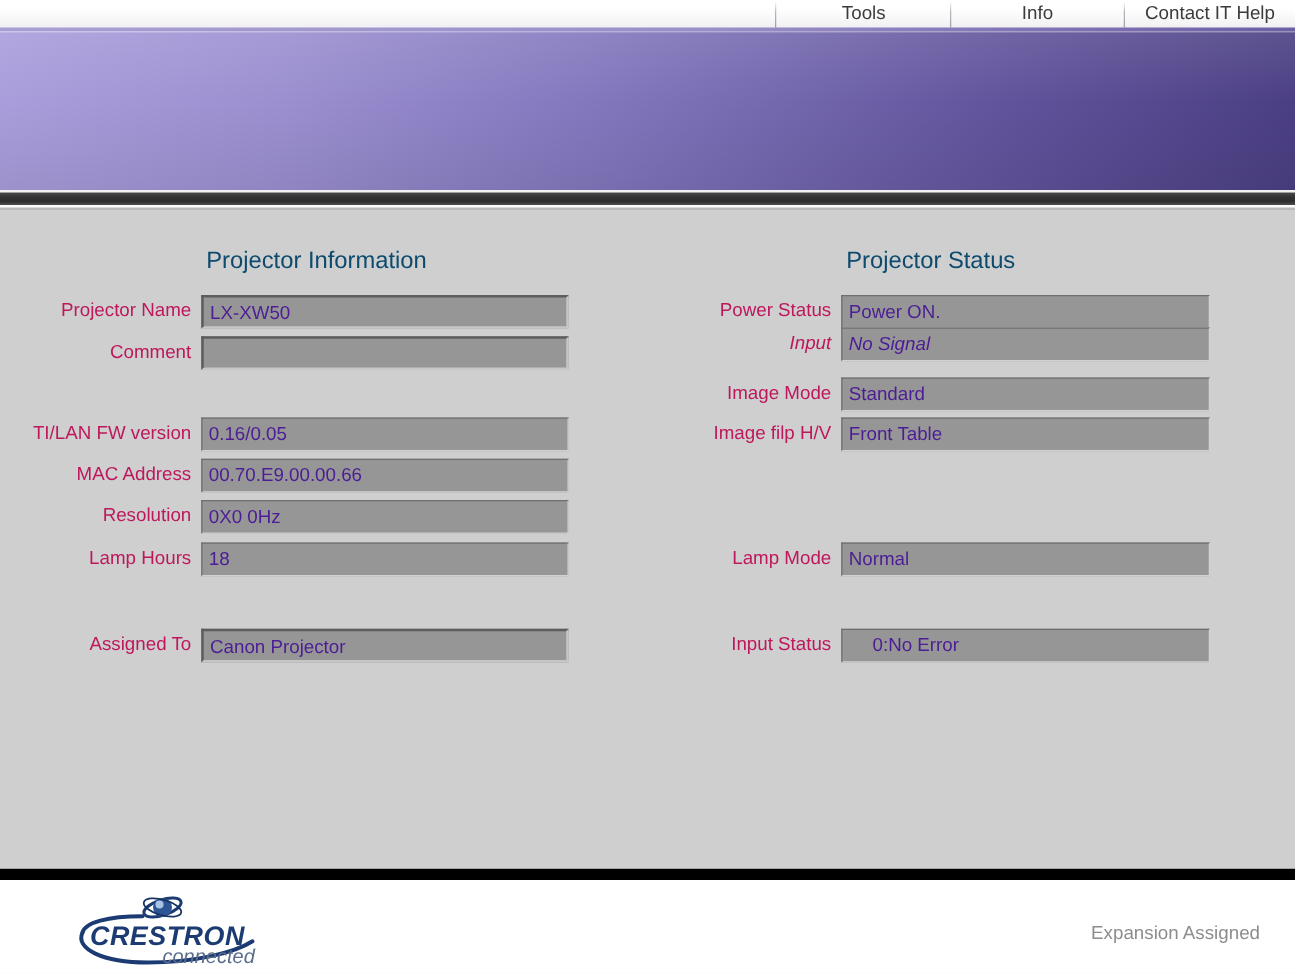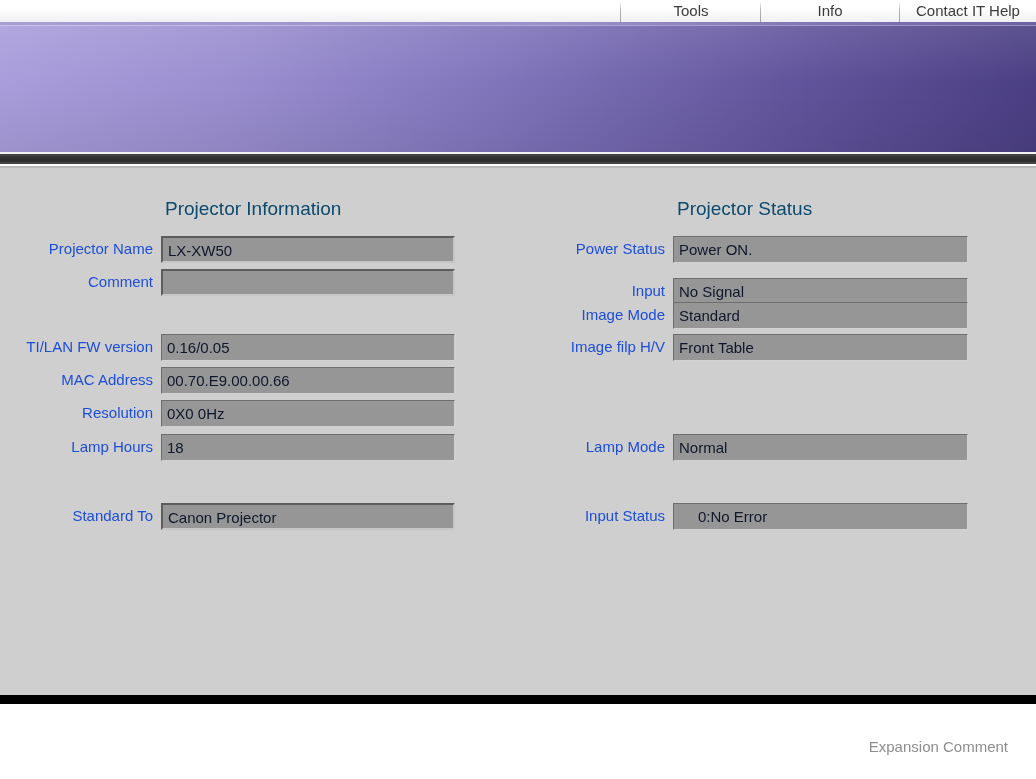--- a/index.html
+++ b/index.html
@@ -103,33 +103,33 @@
     height: 27px;
   }
   .field-label {
     position: absolute;
     right: 100%;
     top: 0;
     height: 27px;
     line-height: 26px;
     padding-right: 8px;
     font-size: 15px;
-    color: #1d4ed8;
+    color: #be185d;
     white-space: nowrap;
     text-align: right;
   }
   .field-box {
     position: absolute;
     left: 0; top: 0;
     height: 27px;
     box-sizing: border-box;
     background: #969696;
     line-height: 25px;
     font-size: 15px;
-    color: #0f172a;
+    color: #4c1d95;
     padding-left: 5px;
     white-space: nowrap;
     overflow: hidden;
   }
   
   .field-box.editable {
     border-top: 2px solid #5d5d5d;
     border-left: 2px solid #5d5d5d;
     border-right: 2px solid #c6c6c6;
     border-bottom: 2px solid #c6c6c6;
@@ -224,34 +224,34 @@
           </div>
           <div class="field-row" style="left: 161px; top: 232px; width: 294px;">
             <div class="field-label">Resolution</div>
             <div class="field-box readonly" style="width: 294px;">0X0 0Hz</div>
           </div>
           <div class="field-row" style="left: 161px; top: 266px; width: 294px;">
             <div class="field-label">Lamp Hours</div>
             <div class="field-box readonly" style="width: 294px;">18</div>
           </div>
           <div class="field-row" style="left: 161px; top: 335px; width: 294px;">
-            <div class="field-label">Standard To</div>
+            <div class="field-label">Assigned To</div>
             <div class="field-box editable" style="width: 294px;">Canon Projector</div>
           </div>
         </div>
     </div>
 
     <div>
       <div class="section-title" id="right-title" style="left: 677px; top: 30px;">Projector Status</div>
       <div id="right-fields">
           <div class="field-row" style="left: 673px; top: 68px; width: 295px;">
             <div class="field-label">Power Status</div>
             <div class="field-box readonly" style="width: 295px;">Power ON.</div>
           </div>
-          <div class="field-row" style="left: 673px; top: 110px; width: 295px;">
+          <div class="field-row" style="left: 673px; top: 94px; width: 295px; font-style: italic;">
             <div class="field-label">Input</div>
             <div class="field-box readonly" style="width: 295px;">No Signal</div>
           </div>
           <div class="field-row" style="left: 673px; top: 134px; width: 295px;">
             <div class="field-label">Image Mode</div>
             <div class="field-box readonly" style="width: 295px;">Standard</div>
           </div>
           <div class="field-row" style="left: 673px; top: 166px; width: 295px;">
             <div class="field-label">Image filp H/V</div>
             <div class="field-box readonly" style="width: 295px;">Front Table</div>
@@ -264,16 +264,34 @@
             <div class="field-label">Input Status</div>
             <div class="field-box readonly" style="width: 295px; padding-left: 24px;">0:No Error</div>
           </div>
         </div>
     </div>
 
   </div>
 
   <div class="footer-sep"></div>
   <div class="footer">
-    <div class="expansion-options">Expansion Comment</div>
+    <div class="logo-wrap">
+      <svg width="180" height="62" viewBox="0 0 180 62">
+
+        <g>
+          <ellipse cx="78" cy="14" rx="15.5" ry="6.2" fill="none" stroke="#1c3b73" stroke-width="2.4" transform="rotate(-18 78 14)"></ellipse>
+          <circle cx="78" cy="14" r="7.6" fill="#2d5596"></circle>
+          <circle cx="75.6" cy="11.6" r="3.2" fill="#a9c3e4"></circle>
+          <ellipse cx="78" cy="14" rx="15.5" ry="6.2" fill="none" stroke="#17345f" stroke-width="1.4" transform="rotate(16 78 14)"></ellipse>
+        </g>
+
+        <path d="M14 34 C 8 47, 30 58, 66 58 C 104 58, 136 50, 150 41" fill="none" stroke="#1c3b73" stroke-width="3.2" stroke-linecap="round"></path>
+        <path d="M14 34 C 16 26, 34 21, 62 21" fill="none" stroke="#1c3b73" stroke-width="3.2" stroke-linecap="round"></path>
+
+        <text id="logo-brand" x="20" y="44" font-family="'Liberation Sans', sans-serif" font-size="21.5" font-weight="bold" font-style="italic" fill="#1c3b73" letter-spacing="0.4">CRESTRON</text>
+
+        <text id="logo-tagline" x="78" y="58" font-family="'Liberation Sans', sans-serif" font-size="16" font-style="italic" fill="#5a6d8c">connected</text>
+      </svg>
+    </div>
+    <div class="expansion-options">Expansion Assigned</div>
   </div>
 
 </div>
 
 </body></html>

